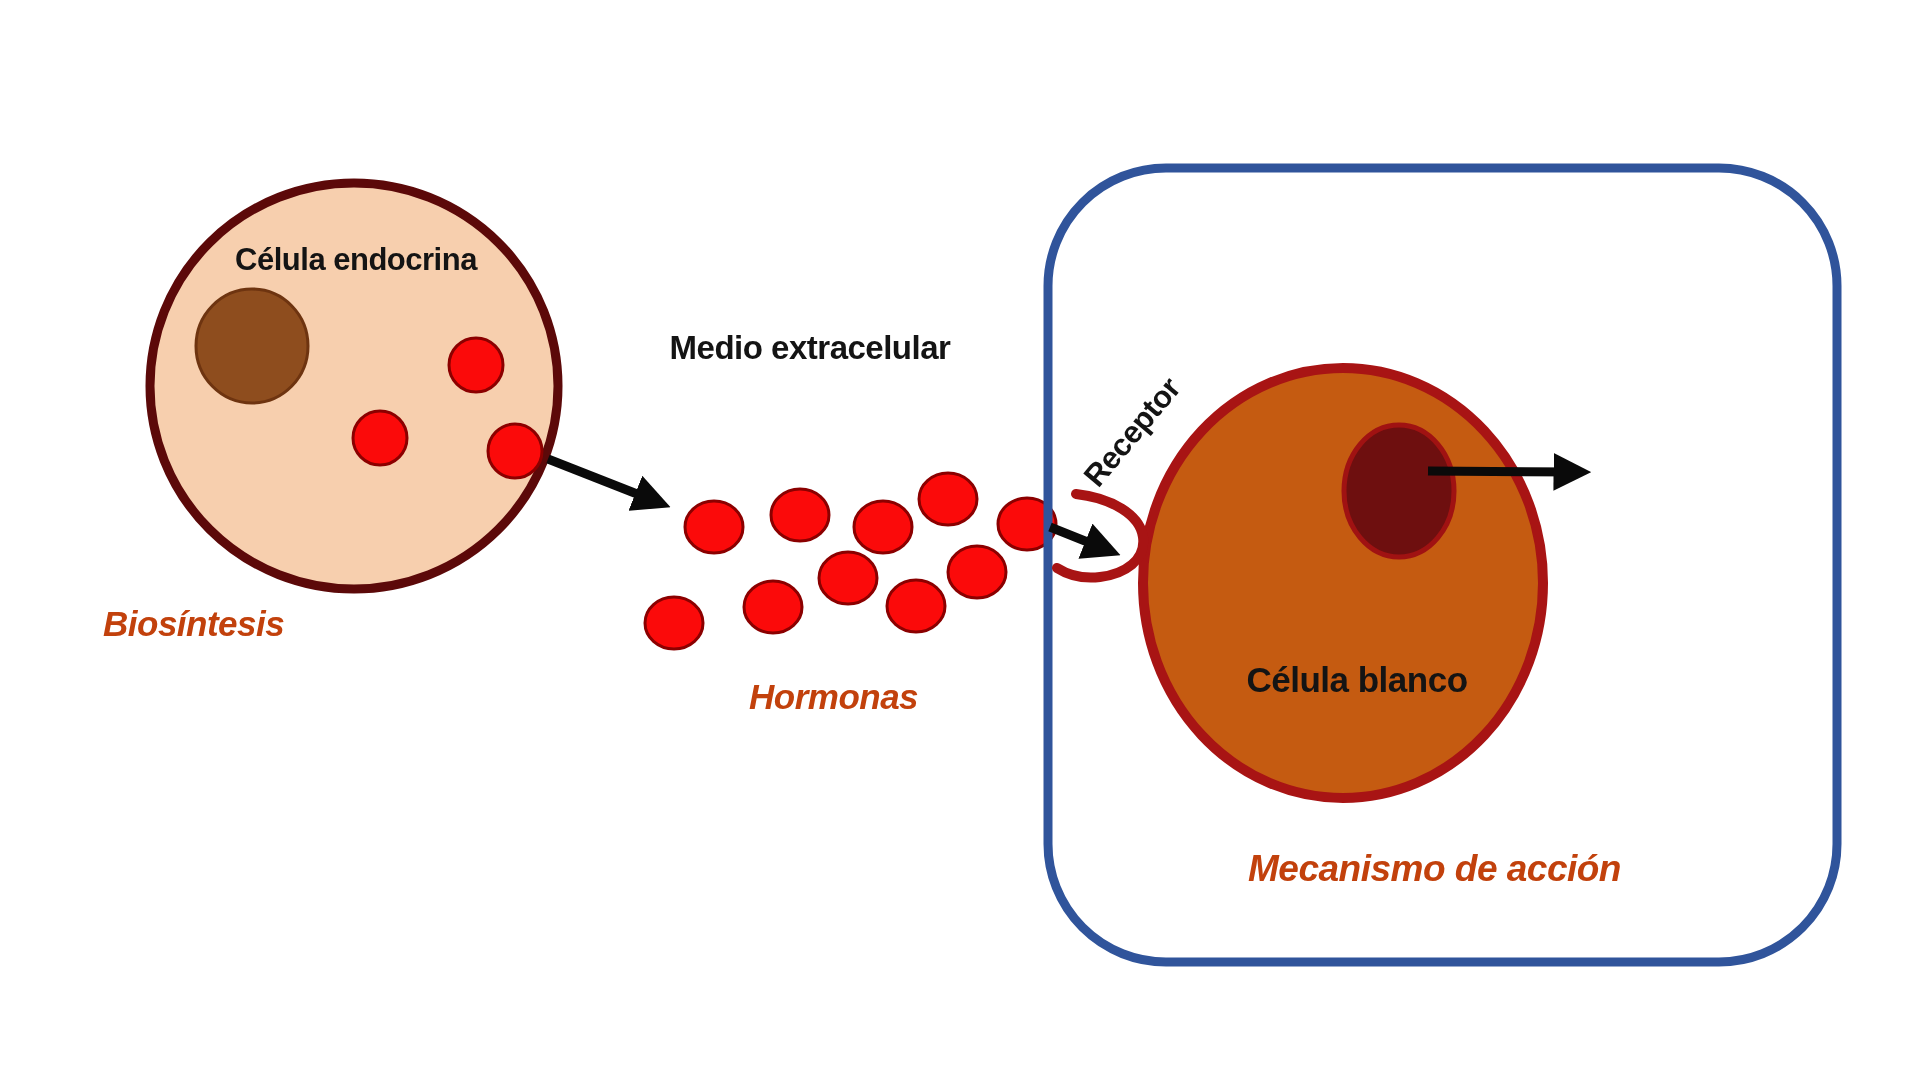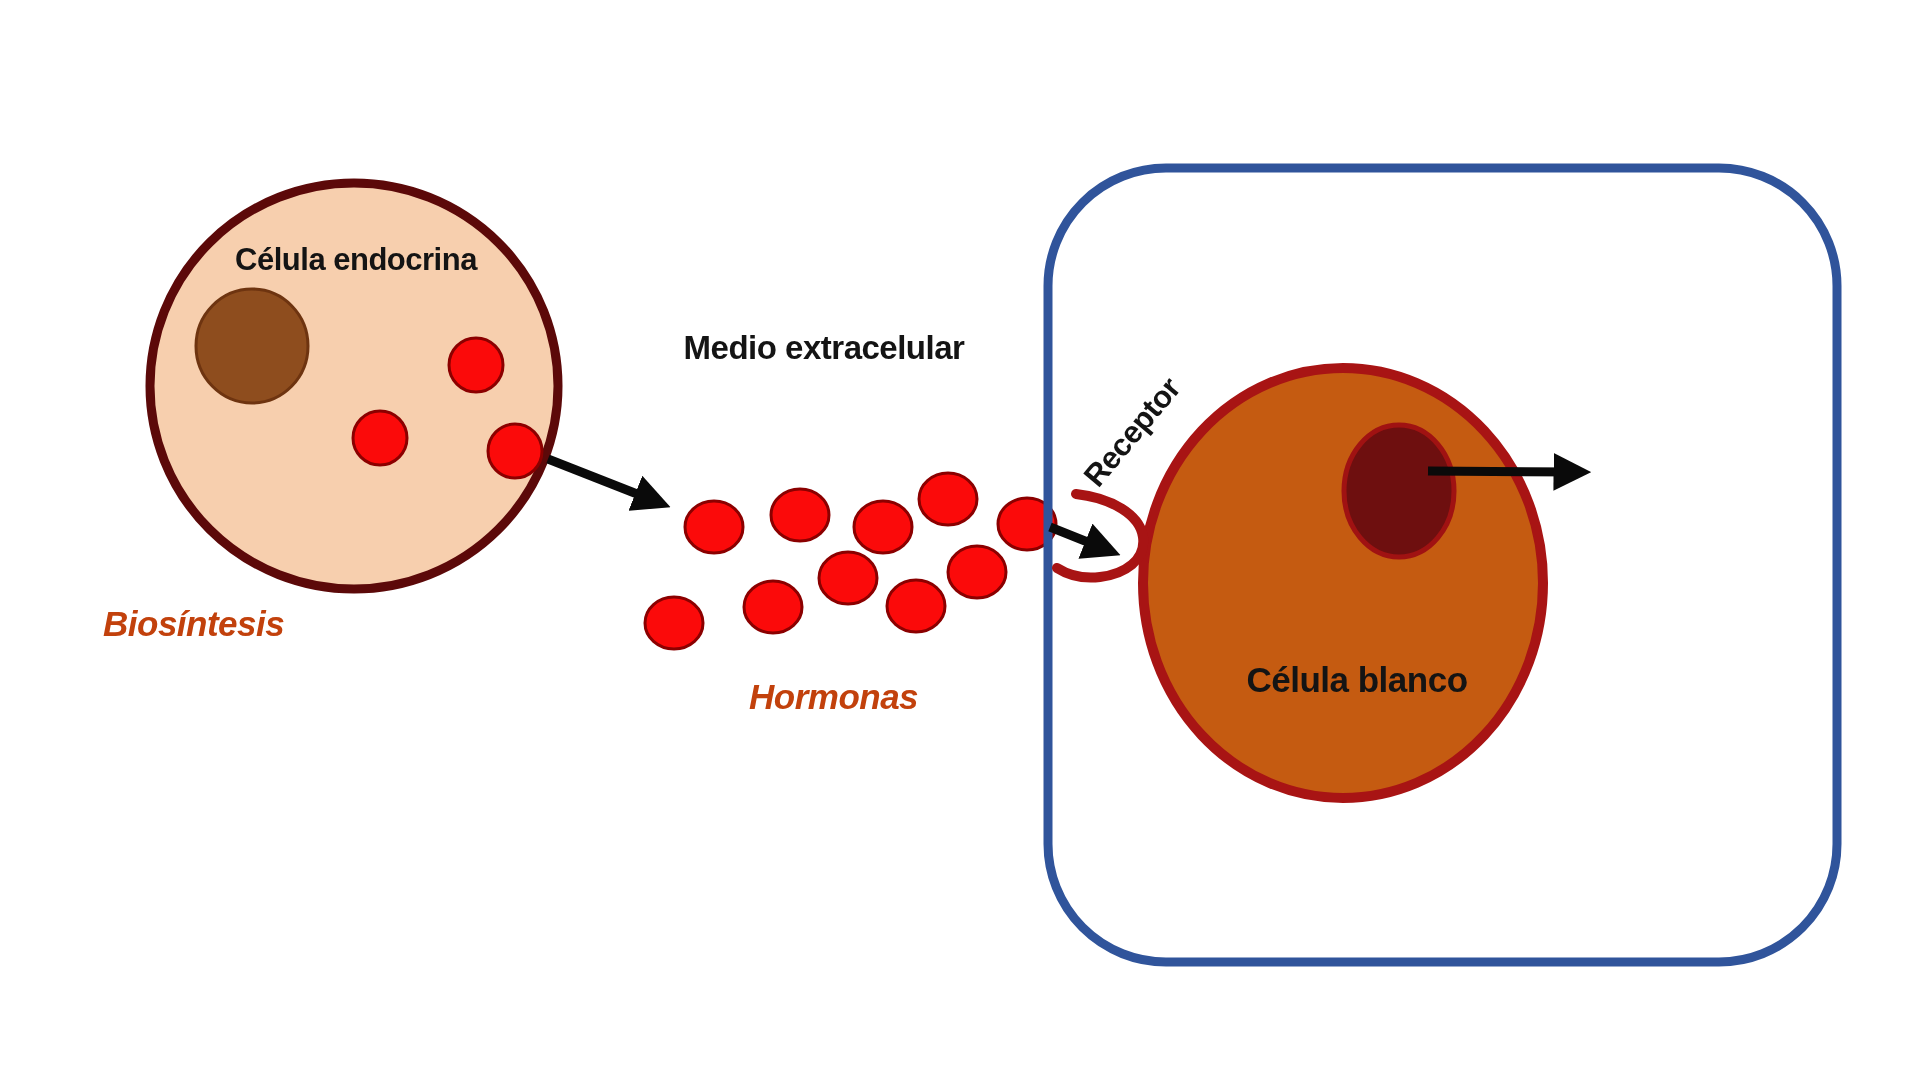--- a/index.html
+++ b/index.html
@@ -34,21 +34,20 @@
   }
   .lbl-celula {
     left: 356px; top: 242px;
     font-size: 31px;
     transform: translateX(-50%);
   }
   .lbl-medio {
     left: 810px; top: 329px;
     font-size: 33px;
     transform: translateX(-50%);
-    margin-left: 14px;
   }
   .lbl-biosintesis {
     left: 103px; top: 604px;
     font-size: 35px;
   }
   .lbl-hormonas {
     left: 749px; top: 677px;
     font-size: 35px;
   }
   .lbl-receptor {
@@ -114,14 +113,15 @@
 
   <div class="label red lbl-biosintesis">Biosíntesis</div>
 
   <div class="label red lbl-hormonas">Hormonas</div>
 
   <div class="label lbl-receptor">Receptor</div>
 
   <div class="label lbl-organo">Célula blanco</div>
 
 
+  <div class="label red lbl-mecanismo">Mecanismo de acción</div>
 
 </div>
 
 </body></html>

